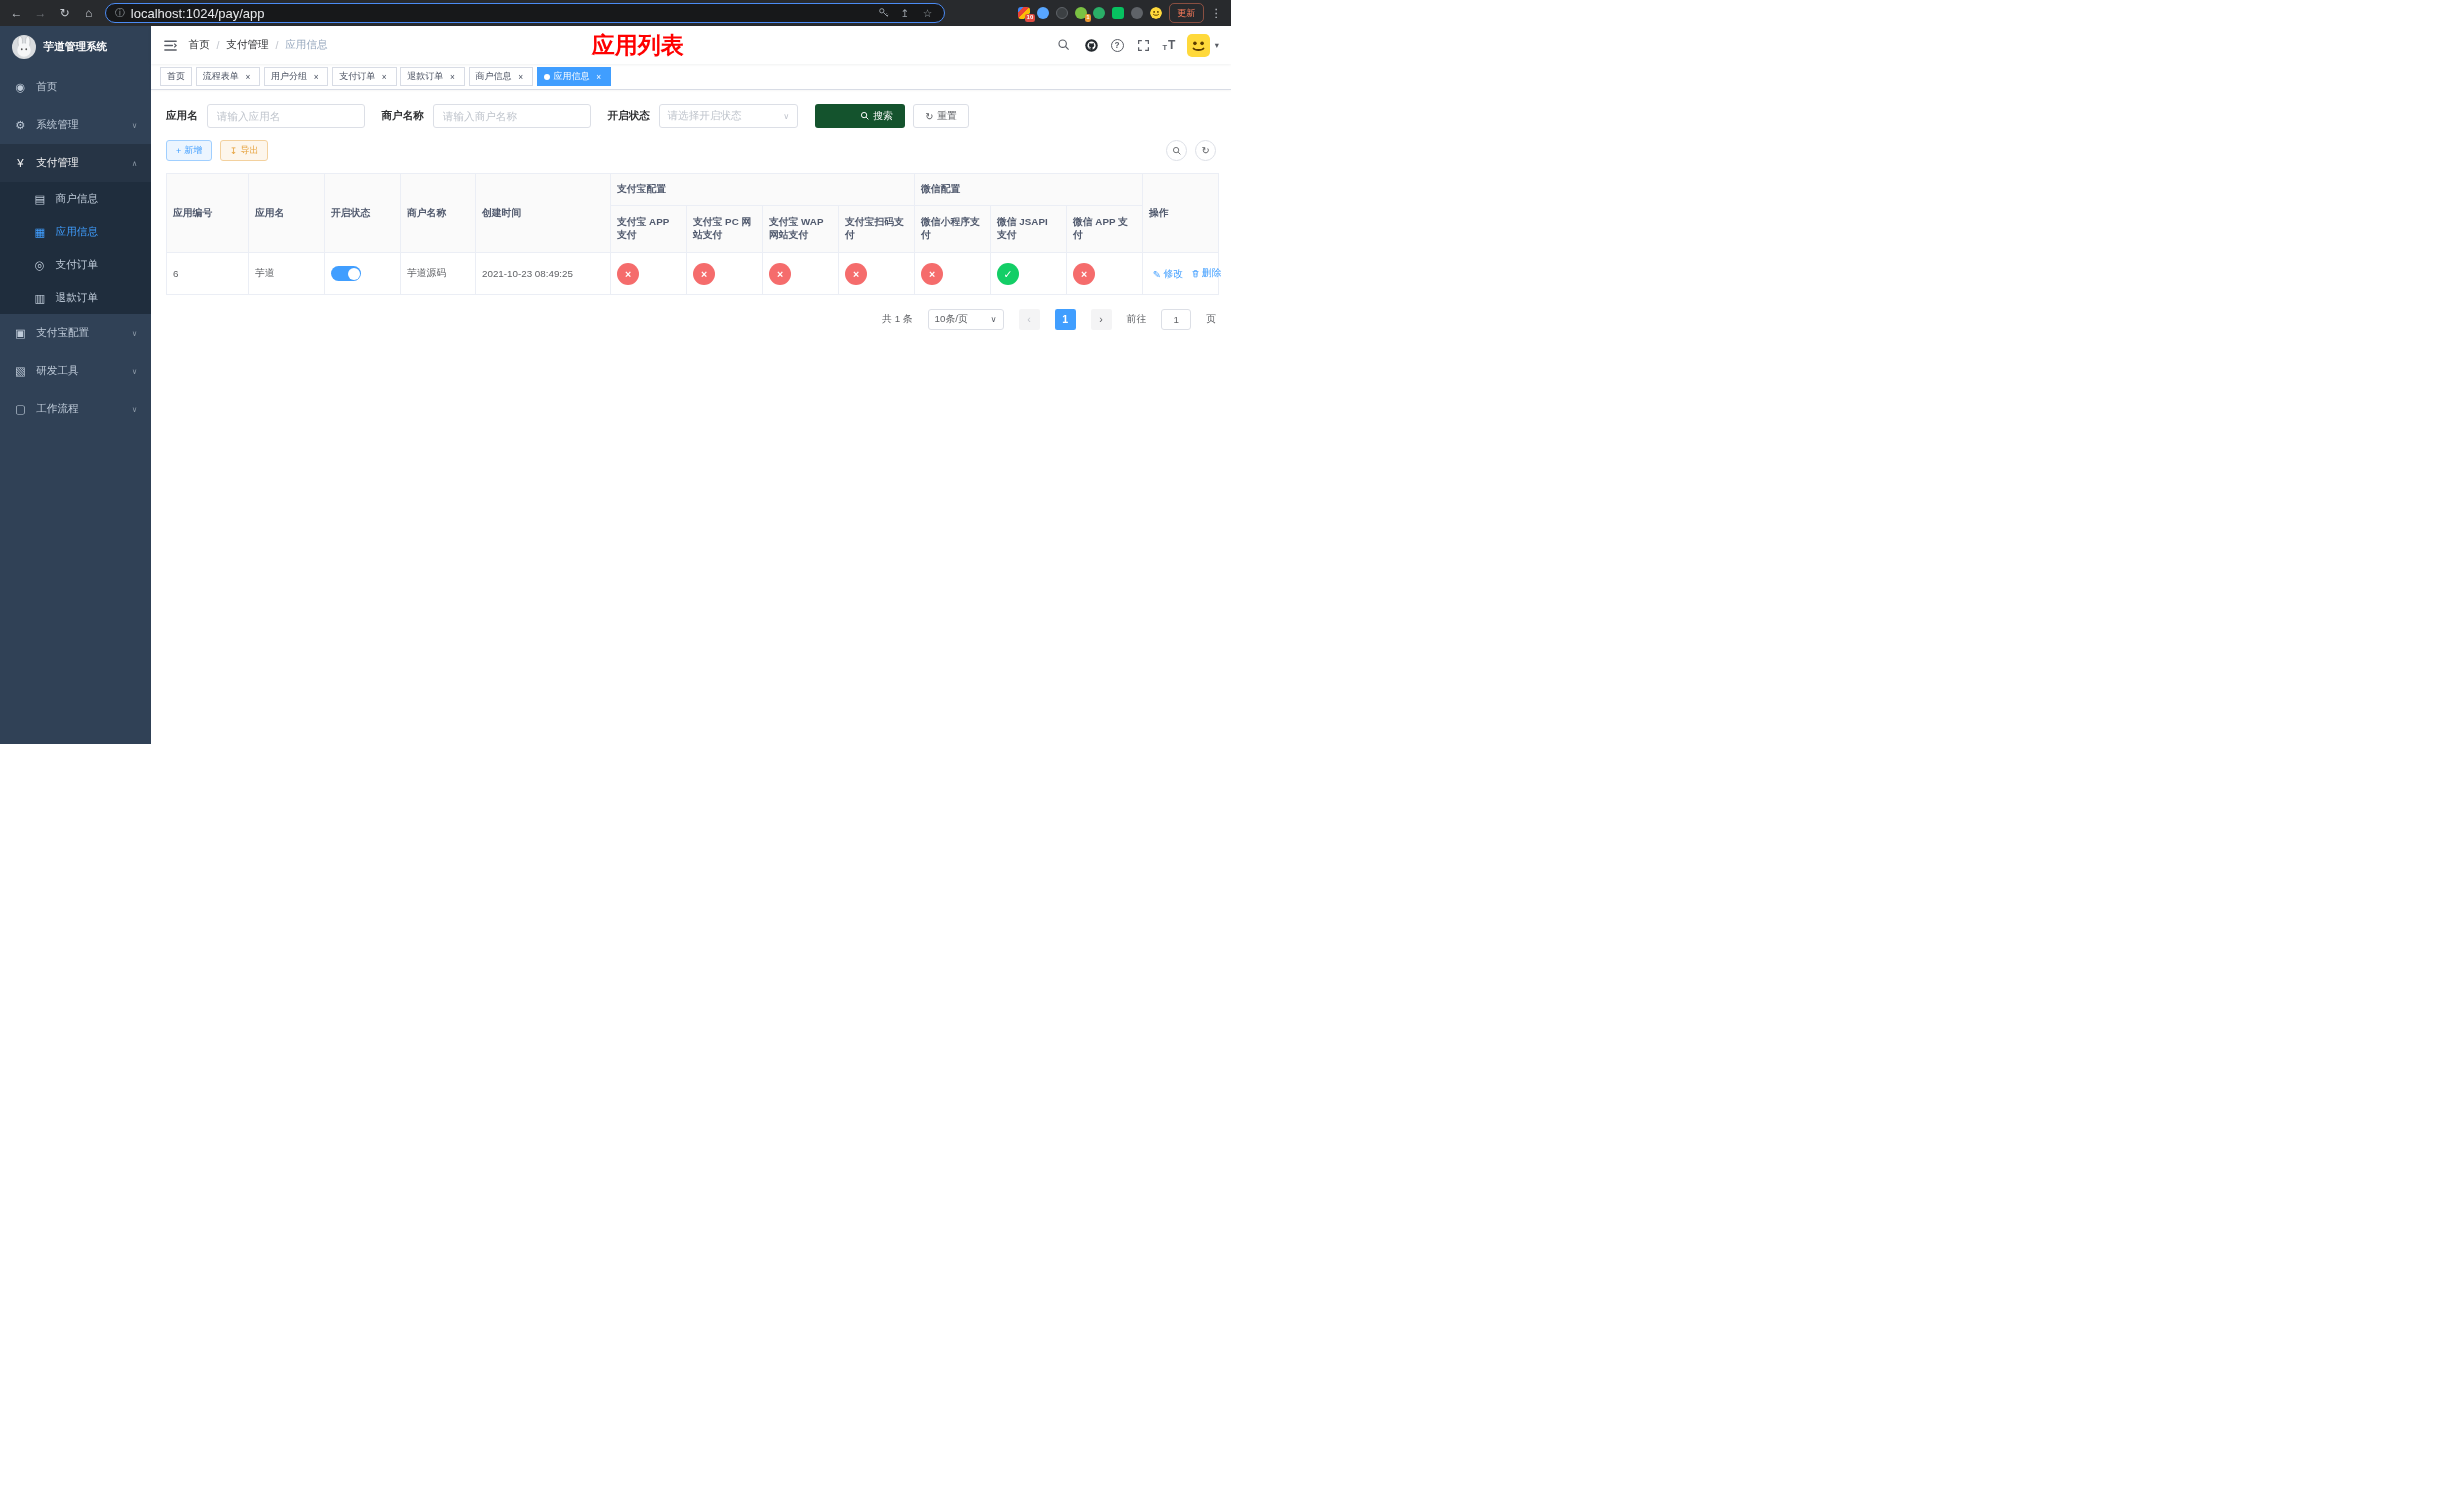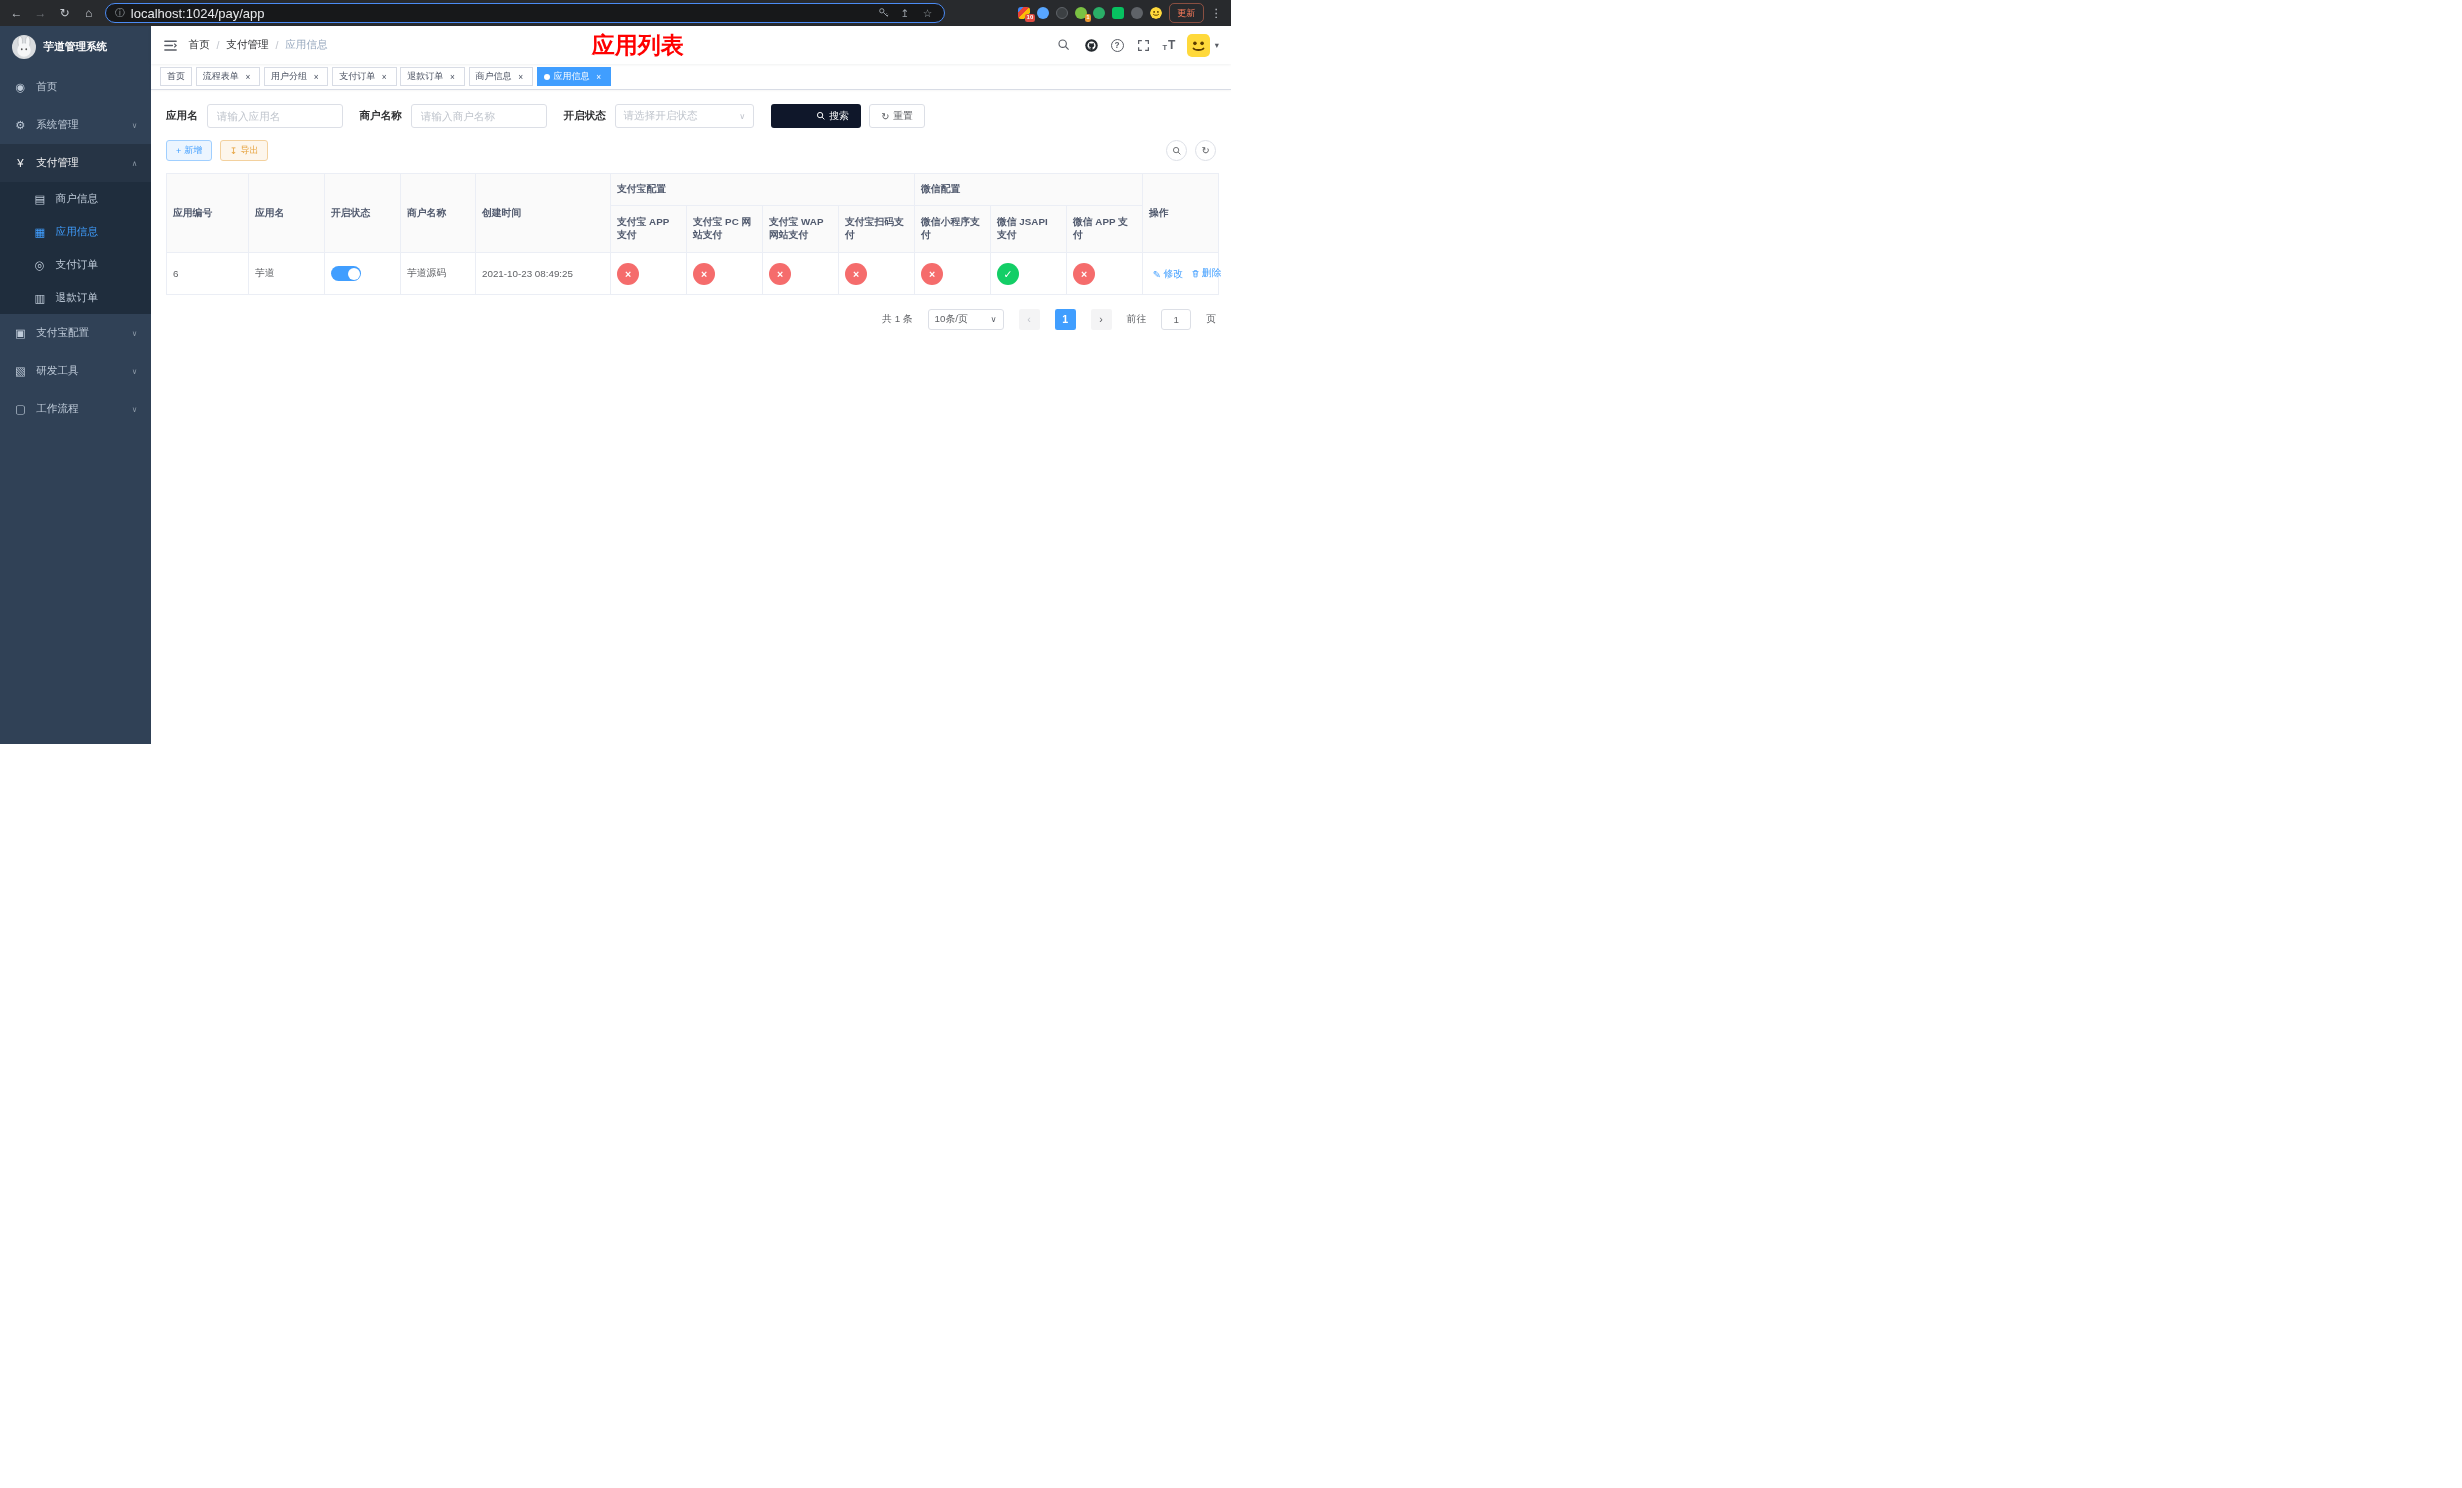--- a/index.html
+++ b/index.html
@@ -79,29 +79,29 @@
 
   
   .content { flex:1; padding:14.4px 15px; overflow:auto; }
 
   .filter-row { display:flex; align-items:center; font-size:10.6px; }
   .f-label { font-weight:bold; color:#303133; margin-right:9px; white-space:nowrap; }
   .f-group { display:flex; align-items:center; margin-right:16.7px; }
   .el-input { height:24px; border:0.8px solid #dcdfe6; border-radius:3px; padding:0 9px;
     font-size:10.6px; color:#606266; outline:none; font-family:inherit; }
   .el-input::placeholder { color:#bfc4cc; }
-  .w180 { width:136px; }
+  .w180 { width:158px; }
   .el-select { width:139px; height:24px; border:0.8px solid #dcdfe6; border-radius:3px;
     display:flex; align-items:center; justify-content:space-between; padding:0 7.6px;
     color:#bfc4cc; font-size:10.6px; cursor:pointer; background:#fff; }
   .el-select .caret { color:#c0c4cc; }
   .btn { display:inline-flex; align-items:center; gap:3.8px; height:24px; padding:0 11.4px;
     border-radius:3px; font-size:9.8px; cursor:pointer; border:0.8px solid transparent;
     white-space:nowrap; font-family:inherit; }
-  .btn-primary { background:#0f172a; color:#fff;padding-left:44px; }
+  .btn-primary { background:#14532d; color:#fff;padding-left:44px; }
   .btn-plain { background:#fff; border-color:#dcdfe6; color:#606266; }
   .btn .bglyph { font-size:9.8px; }
 
   .toolbar { margin-top:12px; display:flex; align-items:center; }
   .btn-mini { height:21px; padding:0 9px; font-size:9px; border-radius:3px;
     display:inline-flex; align-items:center; gap:3px; cursor:pointer; }
   .btn-add { background:#ecf5ff; border:0.8px solid #a0cfff; color:#409eff; margin-right:7.6px; }
   .btn-export { background:#fdf6ec; border:0.8px solid #f3d19e; color:#e6a23c; }
   .tool-circles { margin-left:auto; display:flex; gap:7.6px; }
   .tool-circle { width:21px; height:21px; border-radius:50%; border:0.8px solid #dcdfe6;

